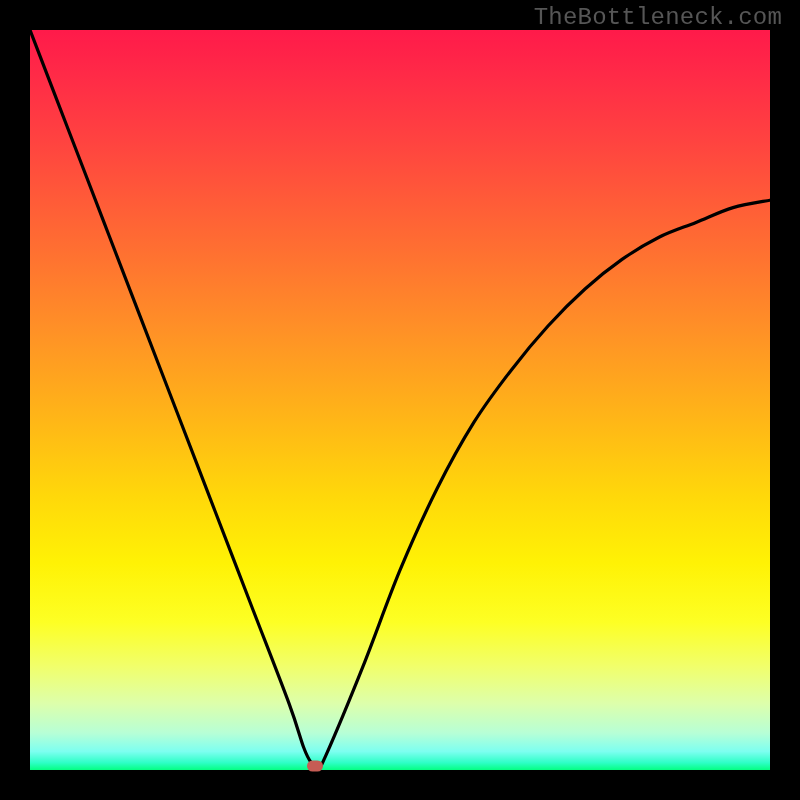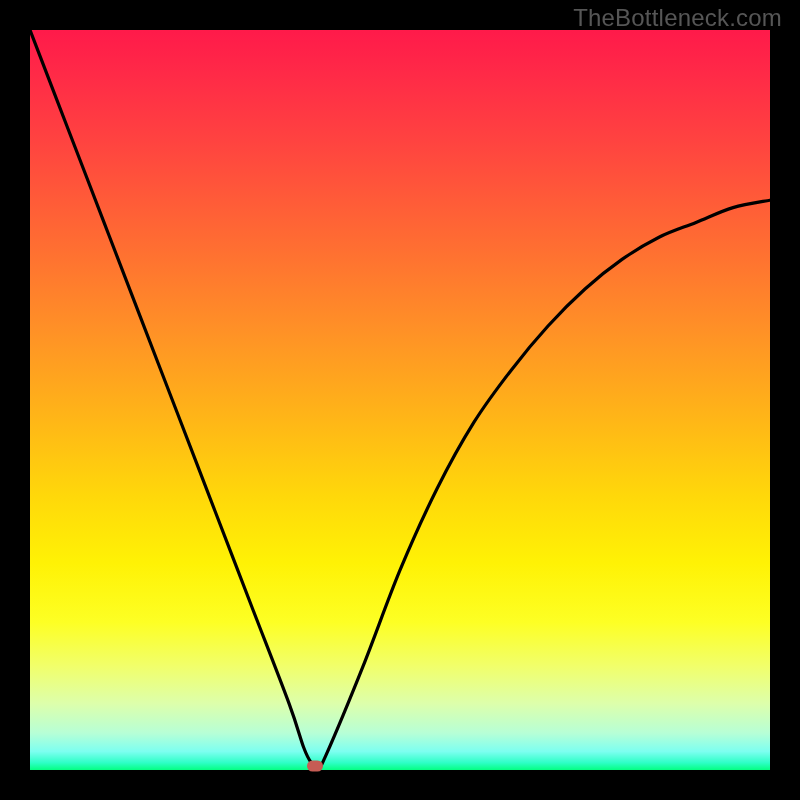--- a/index.html
+++ b/index.html
@@ -7,21 +7,21 @@
   .frame {
     position: relative;
     width: 800px;
     height: 800px;
     background: #000;
   }
   .watermark {
     position: absolute;
     top: 4px;
     right: 18px;
-    font-family: Liberation Sans, sans-serif;
+    font-family: Liberation Mono, monospace;
     font-size: 24px;
     font-weight: 500;
     color: #565656;
     letter-spacing: 0.2px;
     z-index: 10;
   }
   .plot {
     position: absolute;
     left: 30px;
     top: 30px;

